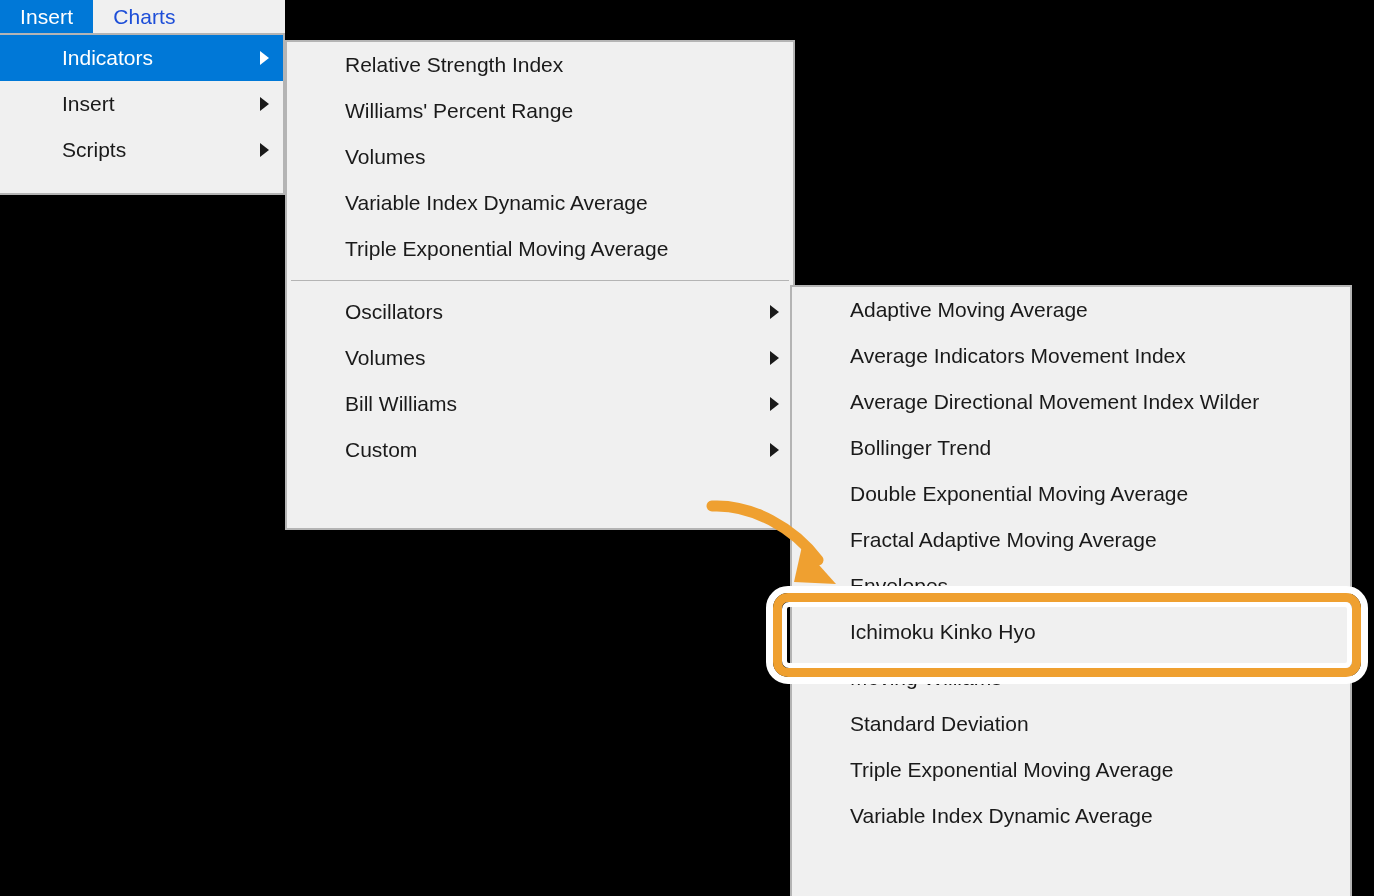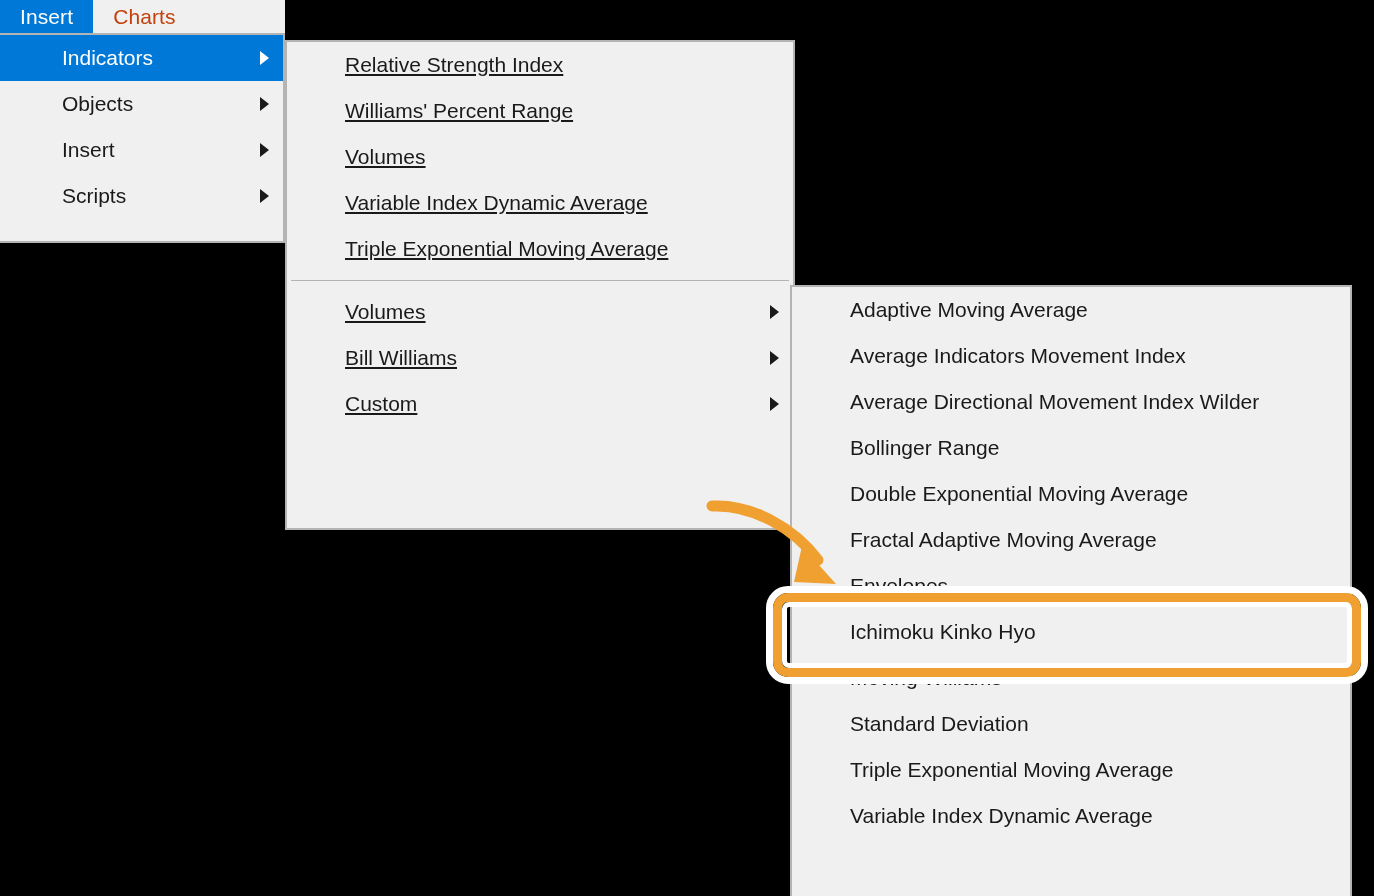--- a/index.html
+++ b/index.html
@@ -22,56 +22,56 @@
     width: 285px; height: 33px;
     background: #f0f0f0;
     display: flex;
     align-items: stretch;
   }
   .menubar-item {
     display: flex;
     align-items: center;
     padding: 0 20px;
     font-size: 21px;
-    color: #c2410c;
+    color: #1d4ed8;
     letter-spacing: .1px;
     white-space: nowrap;
   }
   .menubar-item.active {
     background: #0078d7;
     color: #ffffff;
   }
 
   
   .panel {
     position: absolute;
     background: #f0f0f0;
     border: 2px solid #b4b4b4;
     box-sizing: border-box;
   }
-  #panel1 { left: 0;    top: 33px;  width: 285px; height: 210px; border-left: none; }
+  #panel1 { left: 0;    top: 33px;  width: 285px; height: 162px; border-left: none; }
   #panel2 { left: 285px; top: 40px; width: 510px; height: 490px; }
   #panel3 { left: 790px; top: 285px; width: 562px; height: 611px; border-bottom: none; }
 
   .menu-item {
     position: relative;
     height: 46px;
     display: flex;
     align-items: center;
     font-size: 21px;
     color: #1a1a1a;
     white-space: nowrap;
     box-sizing: border-box;
   }
   .menu-item.selected {
     background: #0078d7;
     color: #ffffff;
   }
   #panel1 .menu-item { padding-left: 62px; }
-  #panel2 .menu-item { padding-left: 58px; text-decoration: underline; }
+  #panel2 .menu-item { padding-left: 58px; }
   #panel3 .menu-item { padding-left: 58px; }
 
   .submenu-arrow {
     position: absolute;
     right: 14px;
     top: 50%;
     transform: translateY(-50%);
     width: 0; height: 0;
     border-top: 7px solid transparent;
     border-bottom: 7px solid transparent;
@@ -136,24 +136,20 @@
     <span>Charts</span>
   </div>
 </div>
 
 <div class="panel" id="panel1">
   <div class="menu-item selected">
     <span>Indicators</span>
     <span class="submenu-arrow"></span>
   </div>
   <div class="menu-item">
-    <span>Objects</span>
-    <span class="submenu-arrow"></span>
-  </div>
-  <div class="menu-item">
     <span>Insert</span>
     <span class="submenu-arrow"></span>
   </div>
   <div class="menu-item">
     <span>Scripts</span>
     <span class="submenu-arrow"></span>
   </div>
 </div>
 
 <div class="panel" id="panel2">
@@ -169,20 +165,24 @@
   <div class="menu-item">
     <span>Variable Index Dynamic Average</span>
   </div>
   <div class="menu-item">
     <span>Triple Exponential Moving Average</span>
   </div>
 
   <div class="separator"></div>
 
   <div class="menu-item">
+    <span>Oscillators</span>
+    <span class="submenu-arrow"></span>
+  </div>
+  <div class="menu-item">
     <span>Volumes</span>
     <span class="submenu-arrow"></span>
   </div>
   <div class="menu-item">
     <span>Bill Williams</span>
     <span class="submenu-arrow"></span>
   </div>
   <div class="menu-item">
     <span>Custom</span>
     <span class="submenu-arrow"></span>
@@ -193,21 +193,21 @@
   <div class="menu-item">
     <span>Adaptive Moving Average</span>
   </div>
   <div class="menu-item">
     <span>Average Indicators Movement Index</span>
   </div>
   <div class="menu-item">
     <span>Average Directional Movement Index Wilder</span>
   </div>
   <div class="menu-item">
-    <span>Bollinger Range</span>
+    <span>Bollinger Trend</span>
   </div>
   <div class="menu-item">
     <span>Double Exponential Moving Average</span>
   </div>
   <div class="menu-item">
     <span>Fractal Adaptive Moving Average</span>
   </div>
   <div class="menu-item">
     <span>Envelopes</span>
   </div>

